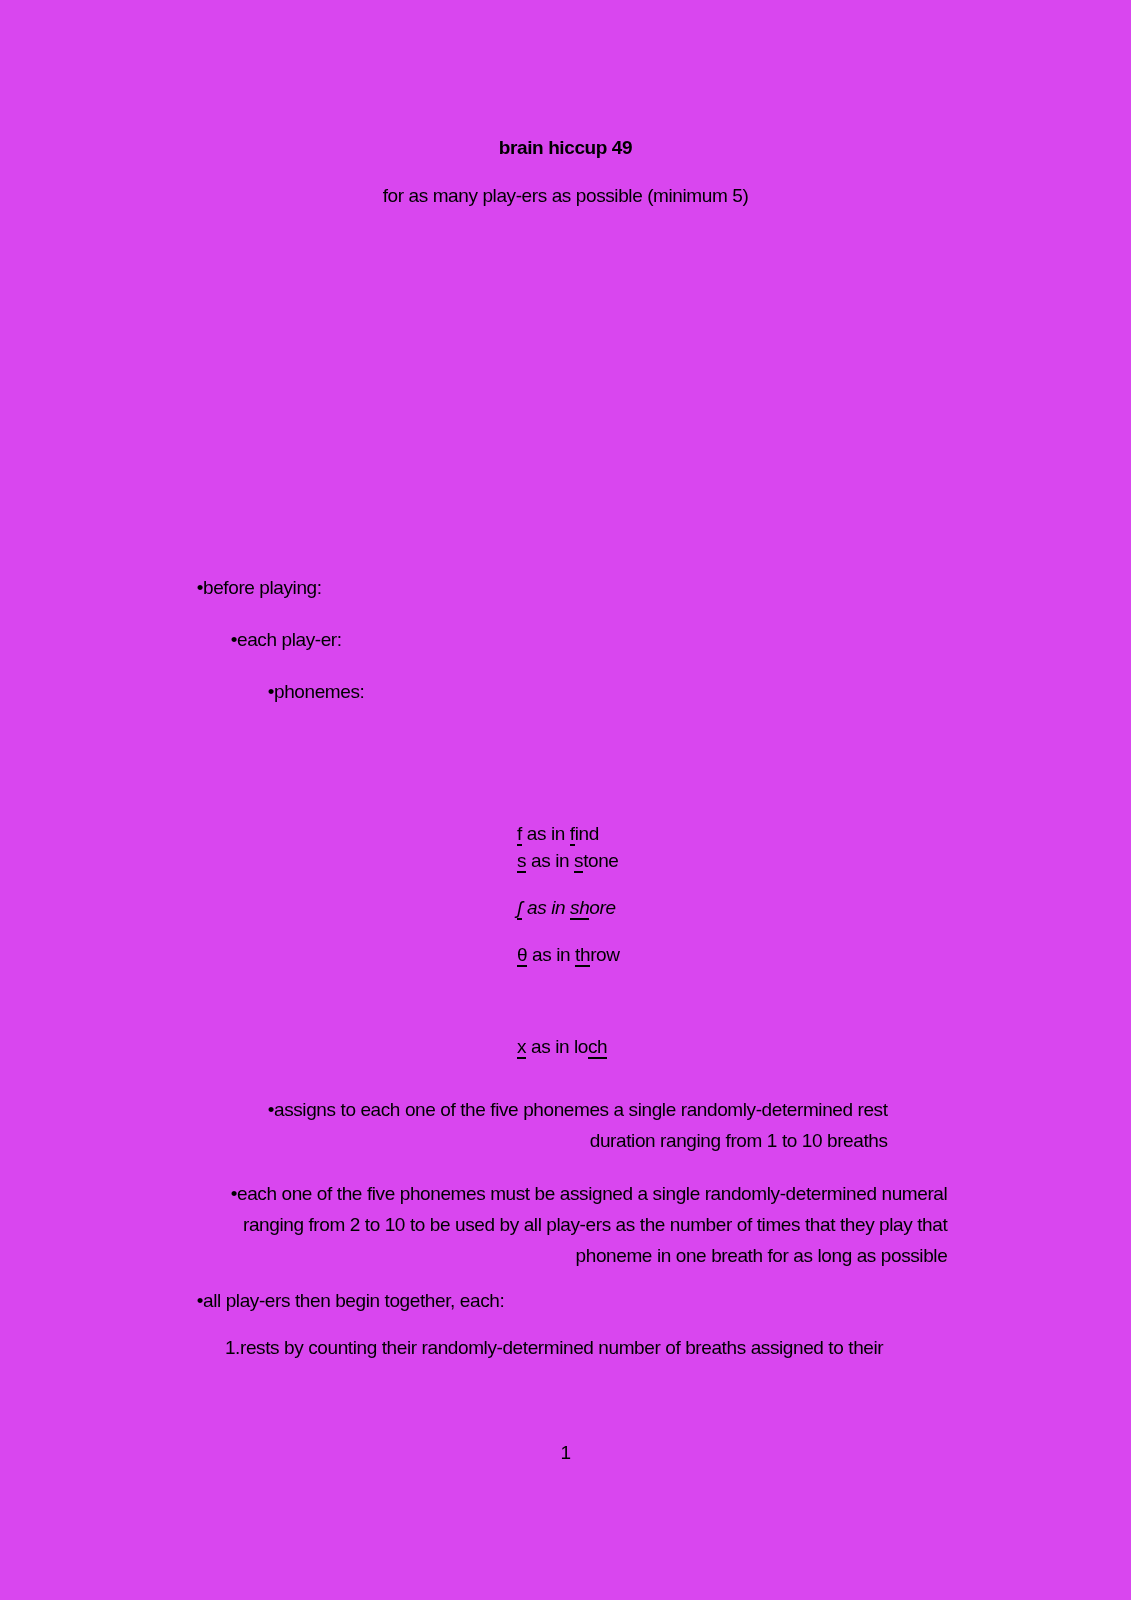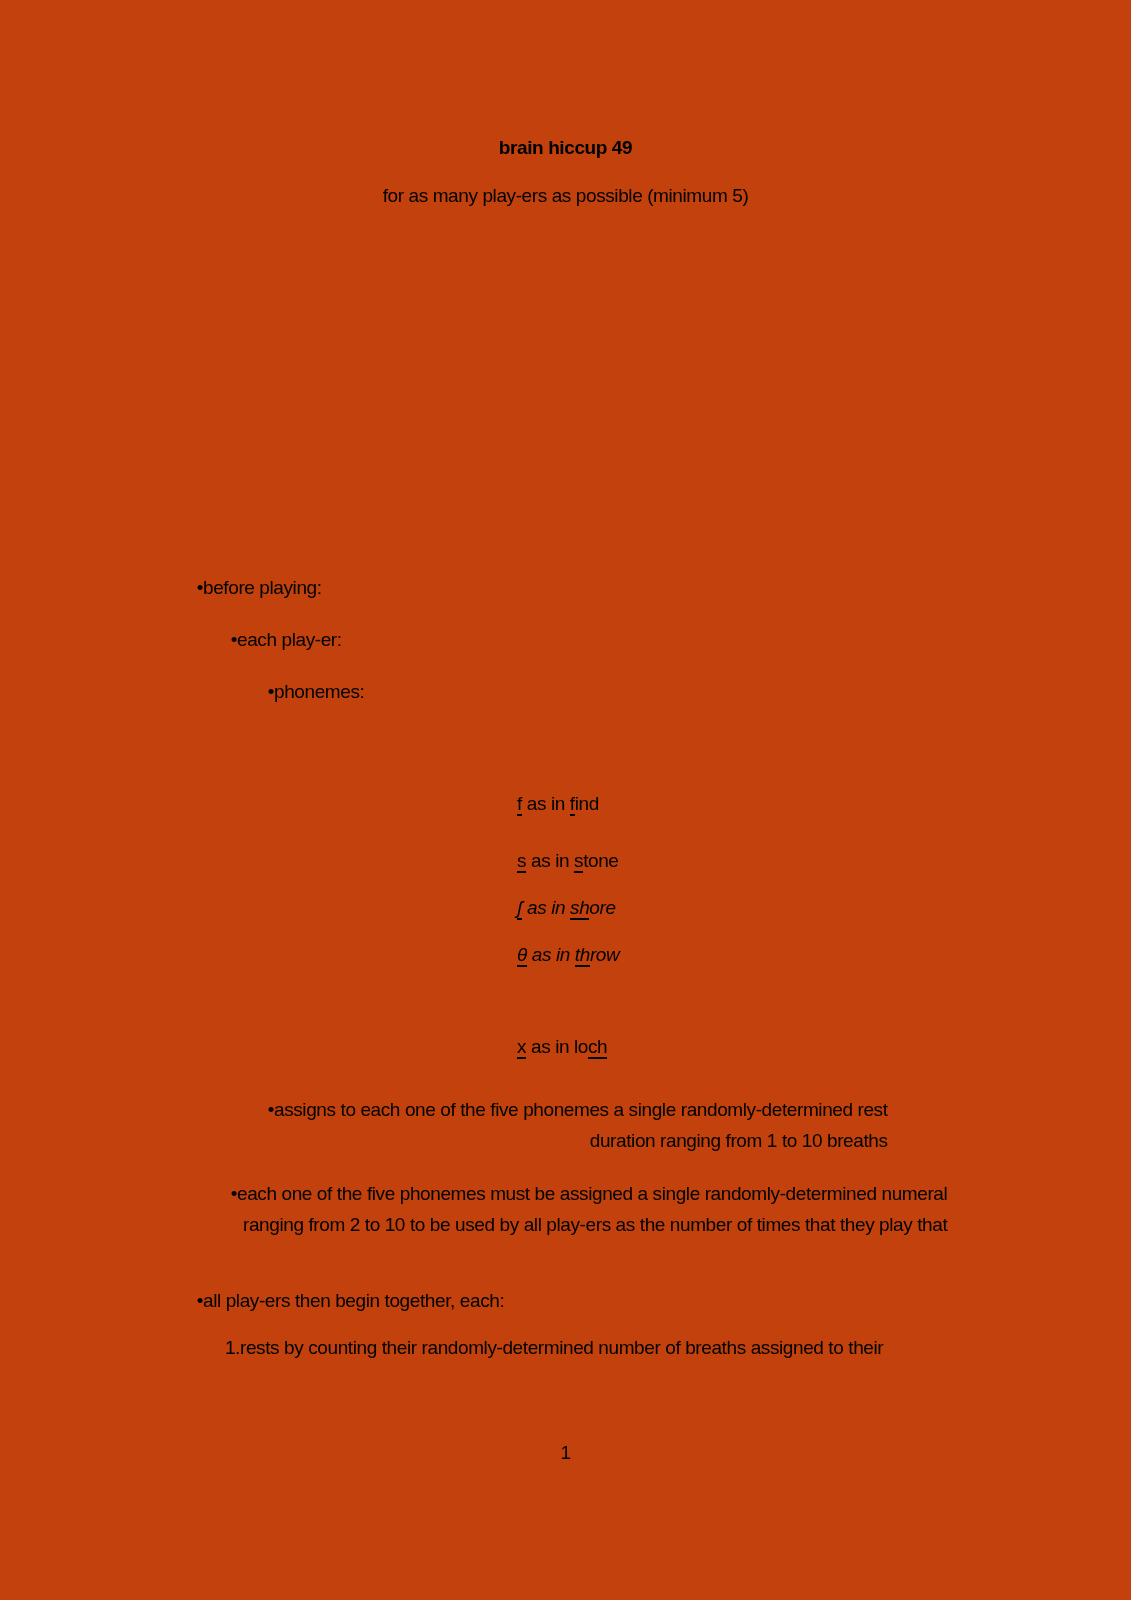--- a/index.html
+++ b/index.html
@@ -4,21 +4,21 @@
 <style>
   html, body {
     margin: 0;
     padding: 0;
     background: #ffffff;
   }
   .page {
     position: relative;
     width: 1131px;
     height: 1600px;
-    background: #c2410c;
+    background: #d946ef;
     color: #000000;
     font-family: "Liberation Sans", "DejaVu Sans", sans-serif;
     font-size: 19px;
     letter-spacing: -0.4px;
     overflow: hidden;
   }
   .centered {
     position: absolute;
     left: 0;
     right: 0;
@@ -72,32 +72,32 @@
   </div>
 
   <div class="li" style="left:204px; top:624px;">
     <span class="marker" style="width:33px;">•</span><span class="txt">each play-er:</span>
   </div>
 
   <div class="li" style="left:240px; top:676px;">
     <span class="marker" style="width:34px;">•</span><span class="txt"><span class="ln">phonemes:</span></span>
   </div>
 
-  <div class="phoneme-line" style="top:788px;"><span class="u">f</span><span> as in </span><span class="u">f</span><span>ind</span></div>
+  <div class="phoneme-line" style="top:818px;"><span class="u">f</span><span> as in </span><span class="u">f</span><span>ind</span></div>
   <div class="phoneme-line" style="top:845px;text-align:center;"><span class="u">s</span><span> as in </span><span class="u">s</span><span>tone</span></div>
   <div class="phoneme-line" style="top:892px;font-style:italic;"><span class="u">ʃ</span><span> as in </span><span class="u">sh</span><span>ore</span></div>
-  <div class="phoneme-line" style="top:939px;font-style:italic;"><span class="u">θ</span><span> as in </span><span class="u">th</span><span>row</span></div>
+  <div class="phoneme-line" style="top:939px;"><span class="u">θ</span><span> as in </span><span class="u">th</span><span>row</span></div>
   <div class="phoneme-line" style="top:1016px;margin-top:15px;"><span class="u">x</span><span> as in lo</span><span class="u">ch</span></div>
 
   <div class="li" style="left:240px; top:1094px;">
     <span class="marker" style="width:34px;">•</span><span class="txt"><span class="ln">assigns to each one of the five phonemes a single randomly-determined rest</span><span class="ln">duration ranging from 1 to 10 breaths</span></span>
   </div>
 
   <div class="li" style="left:204px; top:1178px;">
-    <span class="marker" style="width:33px;">•</span><span class="txt"><span class="ln">each one of the five phonemes must be assigned a single randomly-determined numeral</span><span class="ln">ranging from 2 to 10 to be used by all play-ers as the number of times that they play that</span></span>
+    <span class="marker" style="width:33px;">•</span><span class="txt"><span class="ln">each one of the five phonemes must be assigned a single randomly-determined numeral</span><span class="ln">ranging from 2 to 10 to be used by all play-ers as the number of times that they play that</span><span class="ln">phoneme in one breath for as long as possible</span></span>
   </div>
 
   <div class="li" style="left:170px; top:1285px;">
     <span class="marker" style="width:33px;">•</span><span class="txt">all play-ers then begin together, each:</span>
   </div>
 
   <div class="li" style="left:190px; top:1332px;">
     <span class="marker" style="width:50px;">1.</span><span class="txt"><span class="ln">rests by counting their randomly-determined number of breaths assigned to their</span></span>
   </div>
 

